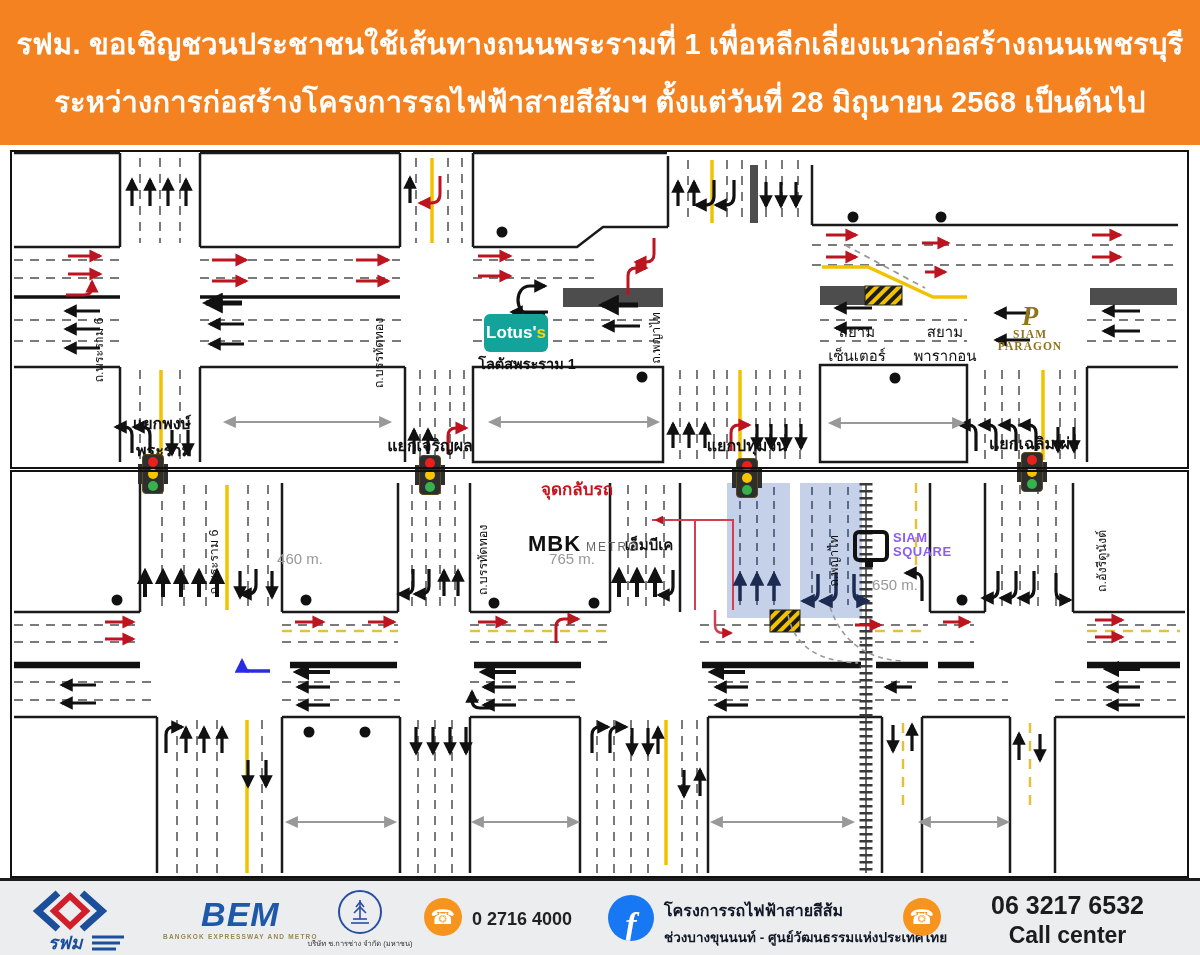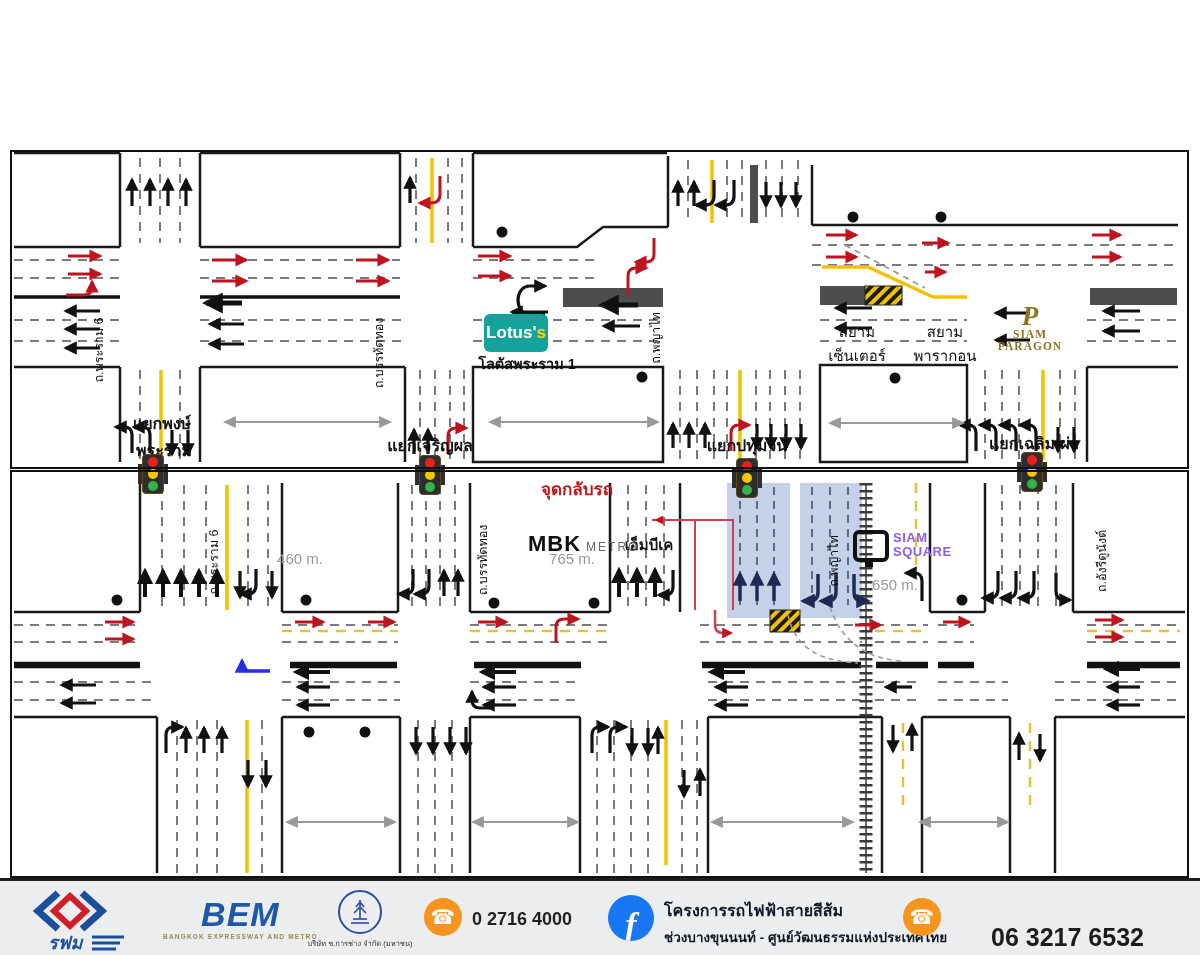--- a/index.html
+++ b/index.html
@@ -57,28 +57,32 @@
         align-items:flex-end;justify-content:center;overflow:hidden;
         font-family:"Liberation Serif","DejaVu Serif",serif;font-weight:700;font-style:italic;font-size:34px;line-height:.95;}
   .bem{font-size:34px;font-weight:900;font-style:italic;color:#1D59A8;letter-spacing:1px;line-height:1;}
   .bemsub{font-size:6.5px;letter-spacing:1.2px;color:#97894F;font-weight:700;margin-top:2px;}
   .ckcirc{width:40px;height:40px;border:2.5px solid #2B4EA2;border-radius:50%;margin:0 auto;
           display:flex;align-items:center;justify-content:center;}
   .cktxt{font-size:7.5px;color:#333;margin-top:3px;white-space:nowrap;}
   .ph1{font-size:18px;font-weight:800;color:#222;}
   .fbt1{font-size:16px;font-weight:800;color:#101826;}
   .fbt2{font-size:13.5px;font-weight:600;color:#101826;margin-top:3px;}
-  .cc1{font-size:25px;font-weight:800;color:#1c1c1c;text-align:center;margin-top:32px;}
+  .cc1{font-size:25px;font-weight:800;color:#1c1c1c;text-align:center;}
   .cc2{font-size:23px;font-weight:700;color:#1c1c1c;text-align:center;margin-top:2px;}
 </style>
 </head>
 <body>
 
 <div class="page">
 
+  <header class="banner">
+    <div>รฟม. ขอเชิญชวนประชาชนใช้เส้นทางถนนพระรามที่ 1 เพื่อหลีกเลี่ยงแนวก่อสร้างถนนเพชรบุรี</div>
+    <div>ระหว่างการก่อสร้างโครงการรถไฟฟ้าสายสีส้มฯ ตั้งแต่วันที่ 28 มิถุนายน 2568 เป็นต้นไป</div>
+  </header>
 
   <div class="map" id="topmap">
     <svg class="geo" width="1200" height="322" viewBox="0 0 1200 322">
       <defs>
         <marker id="ab" viewBox="0 0 10 10" refX="8" refY="5" markerWidth="4.2" markerHeight="4.2" orient="auto">
             <path d="M0,0L10,5L0,10z" fill="#111"></path>
           </marker>
         <marker id="ar" viewBox="0 0 10 10" refX="8" refY="5" markerWidth="4.4" markerHeight="4.4" orient="auto">
             <path d="M0,0L10,5L0,10z" fill="#BD1520"></path>
           </marker>
@@ -530,15 +534,16 @@
         <span>f</span>
       </div>
     <div class="fitem" style="left:664px;top:17px;">
       <div class="fbt1">โครงการรถไฟฟ้าสายสีส้ม</div>
       <div class="fbt2">ช่วงบางขุนนนท์ - ศูนย์วัฒนธรรมแห่งประเทศไทย</div>
     </div>
 
     <div class="fitem pic" style="left:903px;top:17px;"></div>
     <div class="fitem" style="left:960px;top:10px;width:215px;">
       <div class="cc1">06 3217 6532</div>
+      <div class="cc2">Call center</div>
     </div>
   </footer>
 </div>
 
 </body></html>

